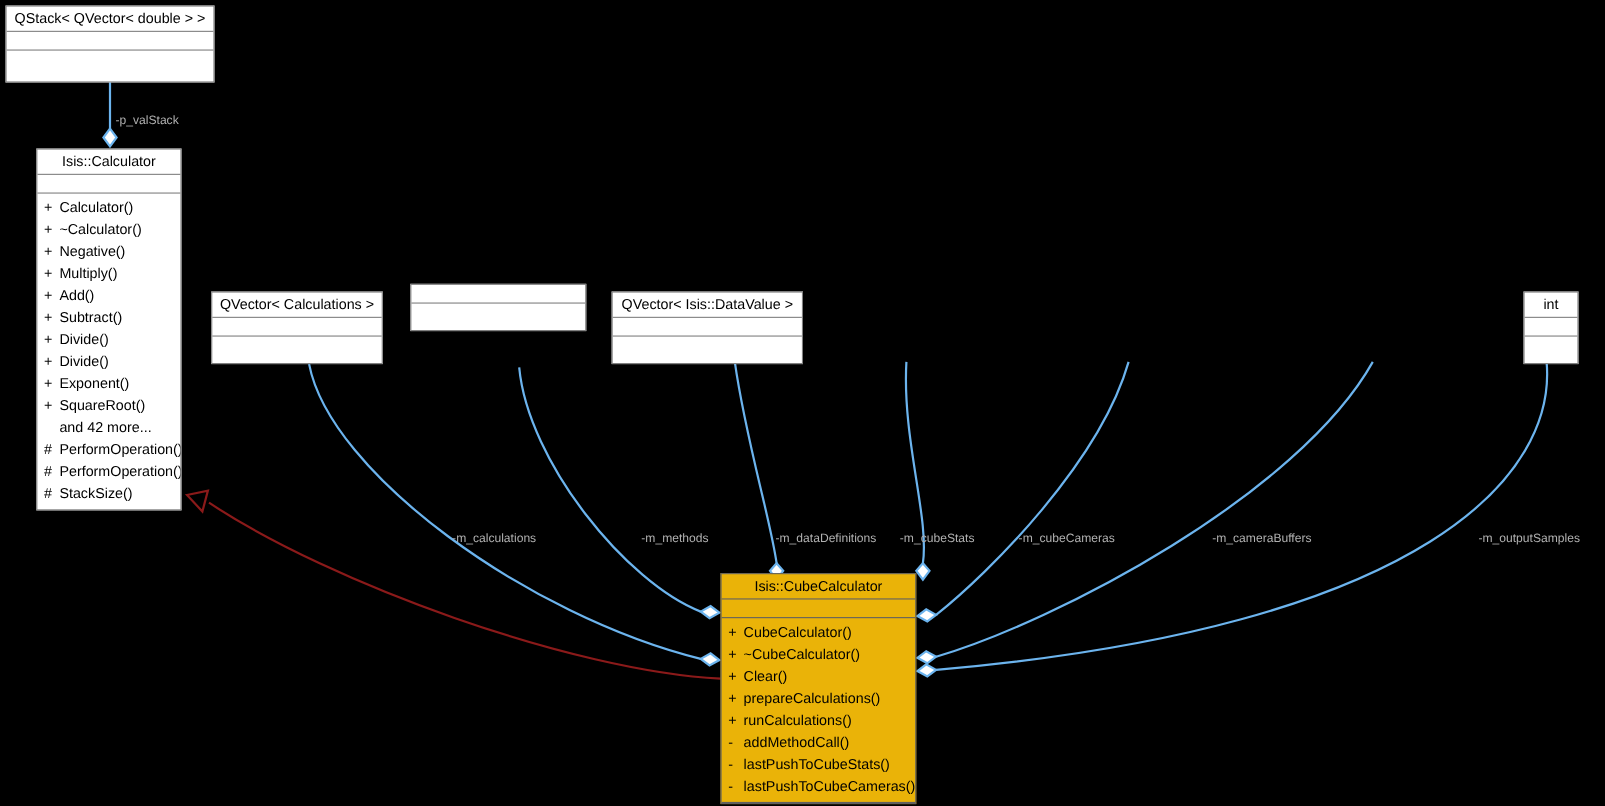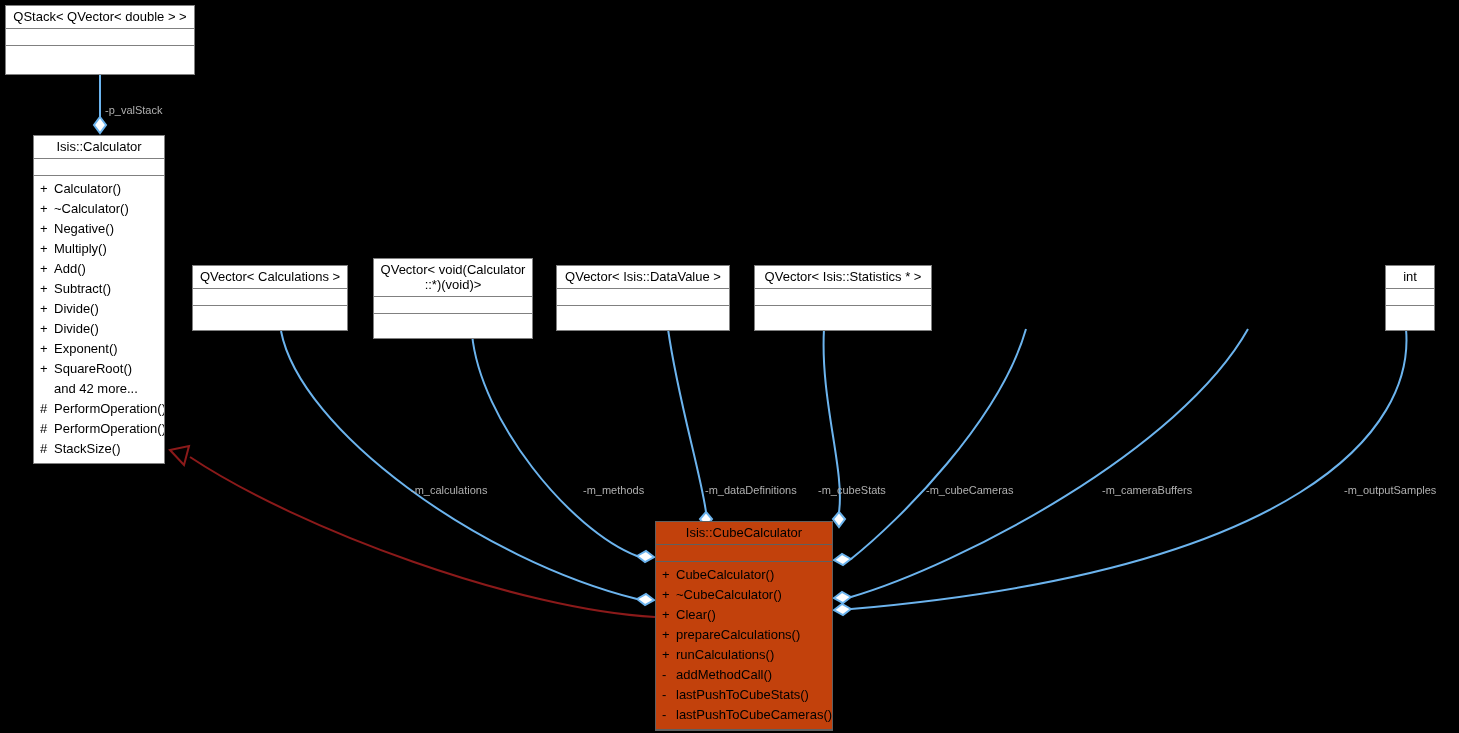--- a/index.html
+++ b/index.html
@@ -64,21 +64,21 @@
   .member .vis {
     display: inline-block;
     width: 14px;
     color: #000000;
   }
   .member .mname {
     color: #000000;
   }
   
   .uml-class.current {
-    background: #c2410c;
+    background: #eab308;
     border: 1px solid #606060;
   }
   .uml-class.current .row {
     border-bottom: 1px solid #606060;
   }
   .uml-class.current .uml-title,
   .uml-class.current .member,
   .uml-class.current .member .vis,
   .uml-class.current .member .mname {
     color: #000000;
@@ -171,37 +171,30 @@
       </div>
   </div>
 
   <div class="uml-class" style="left:192px; top:265px; width:156px;">
     <div class="row uml-title">QVector&lt; Calculations &gt;</div>
     <div class="row uml-empty"></div>
     <div class="row uml-empty" style="height:24px;"></div>
   </div>
 
   <div class="uml-class" style="left:373px; top:258px; width:160px;">
-    <div class="row uml-title">QVector&lt; void(Calculator
-::*)(void)&gt;</div>
     <div class="row uml-empty"></div>
     <div class="row uml-empty" style="height:24px;"></div>
   </div>
 
   <div class="uml-class" style="left:556px; top:265px; width:174px;">
     <div class="row uml-title">QVector&lt; Isis::DataValue &gt;</div>
     <div class="row uml-empty"></div>
     <div class="row uml-empty" style="height:24px;"></div>
   </div>
 
-  <div class="uml-class" style="left:754px; top:265px; width:178px;">
-    <div class="row uml-title">QVector&lt; Isis::Statistics * &gt;</div>
-    <div class="row uml-empty"></div>
-    <div class="row uml-empty" style="height:24px;"></div>
-  </div>
 
 
 
   <div class="uml-class" style="left:1385px; top:265px; width:50px;">
     <div class="row uml-title">int</div>
     <div class="row uml-empty"></div>
     <div class="row uml-empty" style="height:24px;"></div>
   </div>
 
   <div class="uml-class current" style="left:655px; top:521px; width:178px;">

